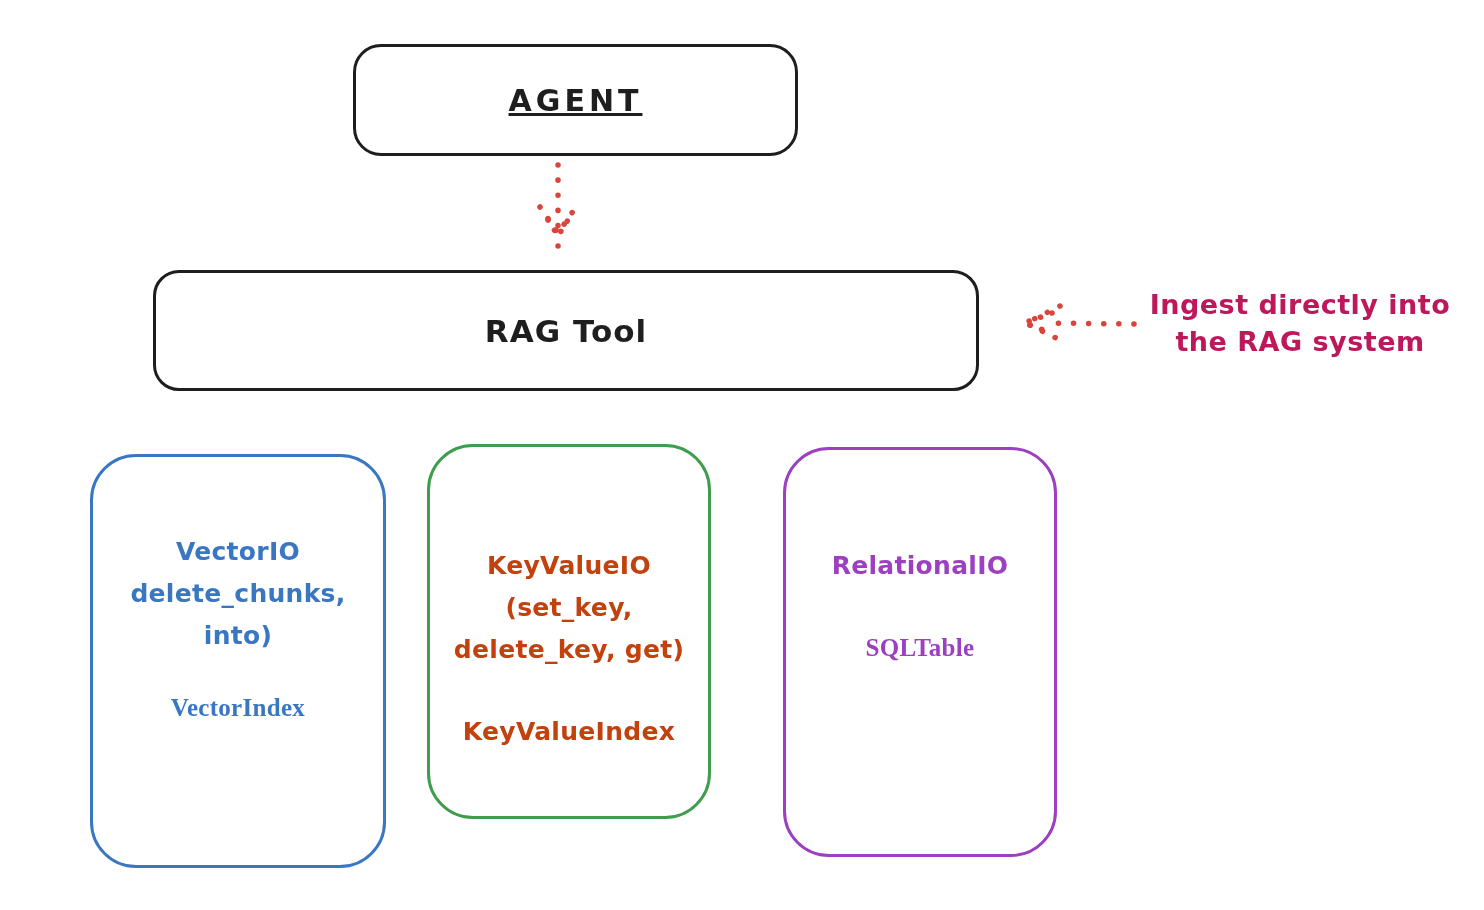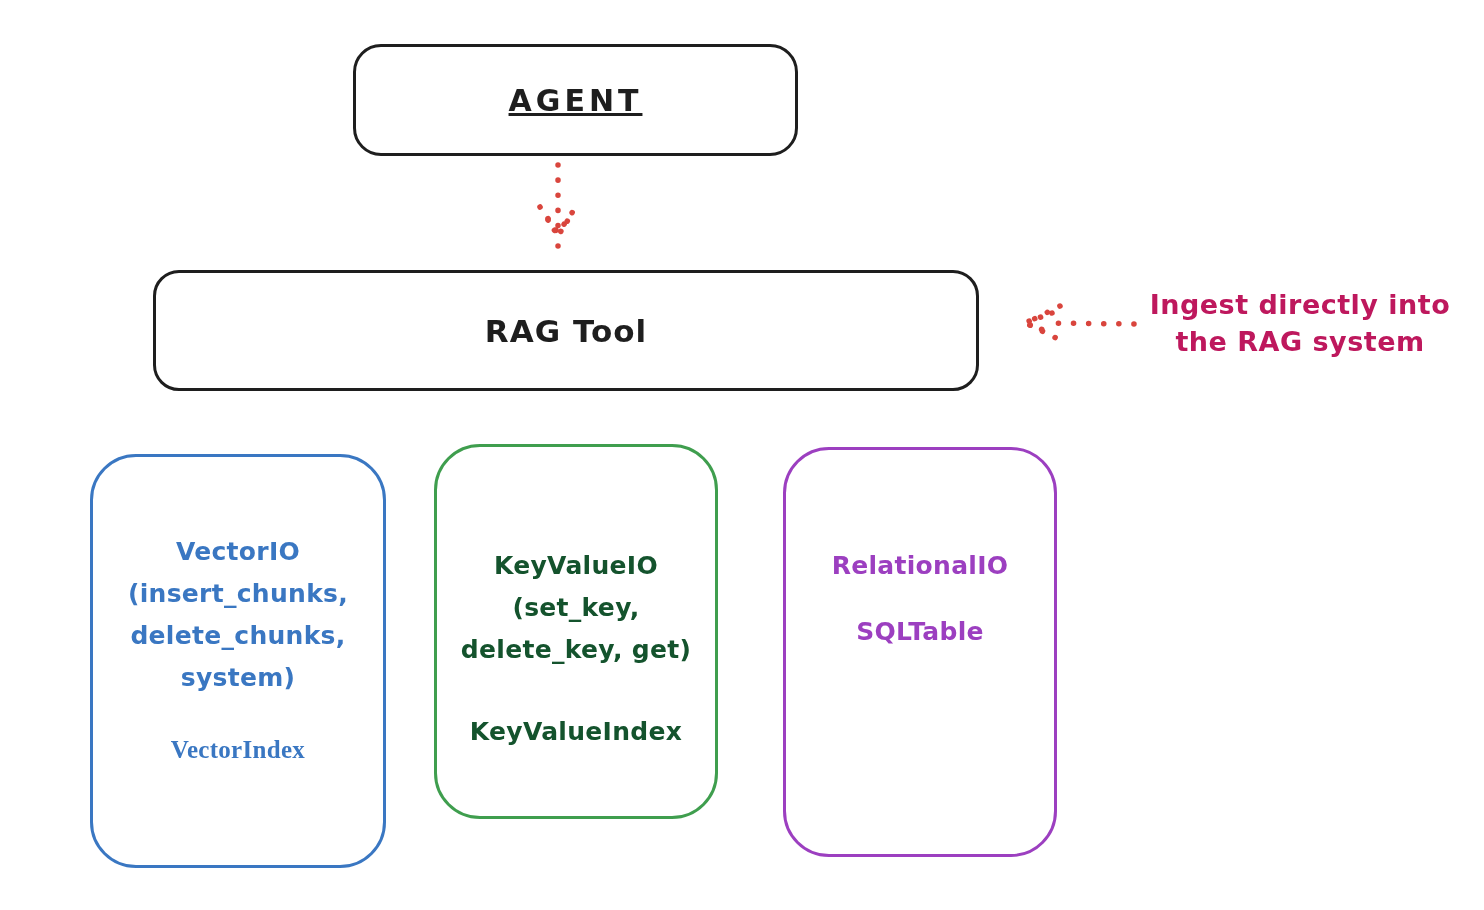--- a/index.html
+++ b/index.html
@@ -86,34 +86,33 @@
     width: 296px; height: 414px;
     border-color: #3a77c2;
     color: #3a77c2;
     padding-top: 74px;
     margin-left: 20px;
   }
   .backend-keyvalue {
     left: 427px; top: 444px;
     width: 284px; height: 375px;
     border-color: #3f9e4e;
-    color: #14532d;
+    color: #c2410c;
     padding-top: 98px;
-    margin-left: 7px;
   }
   .backend-relational {
     left: 783px; top: 447px;
     width: 274px; height: 410px;
     border-color: #9c3fc0;
     color: #9c3fc0;
     padding-top: 95px;
   }
   .index-label-vector { margin-top: 30px; font-family: Liberation Serif, serif; }
   .index-label-keyvalue { margin-top: 40px; }
-  .index-label-relational { margin-top: 24px; }
+  .index-label-relational { margin-top: 40px; font-family: Liberation Serif, serif; }
   .line { display: block; }
 </style>
 </head>
 <body>
 
 <div class="canvas">
 
   <div class="box agent-box">
     <span class="agent-label">AGENT</span>
   </div>
@@ -139,23 +138,22 @@
     </g>
   </svg>
 
   <div class="annotation">
     <span class="line">Ingest directly into</span>
     <span class="line">the RAG system</span>
   </div>
 
   <div class="backend-box backend-vector">
     <span class="line">VectorIO</span>
-    <span class="line">(insert_chunks,</span>
     <span class="line">delete_chunks,</span>
-    <span class="line">system)</span>
+    <span class="line">into)</span>
     <span class="line index-label-vector">VectorIndex</span>
   </div>
 
   <div class="backend-box backend-keyvalue">
     <span class="line">KeyValueIO</span>
     <span class="line">(set_key,</span>
     <span class="line">delete_key, get)</span>
     <span class="line index-label-keyvalue">KeyValueIndex</span>
   </div>
 

